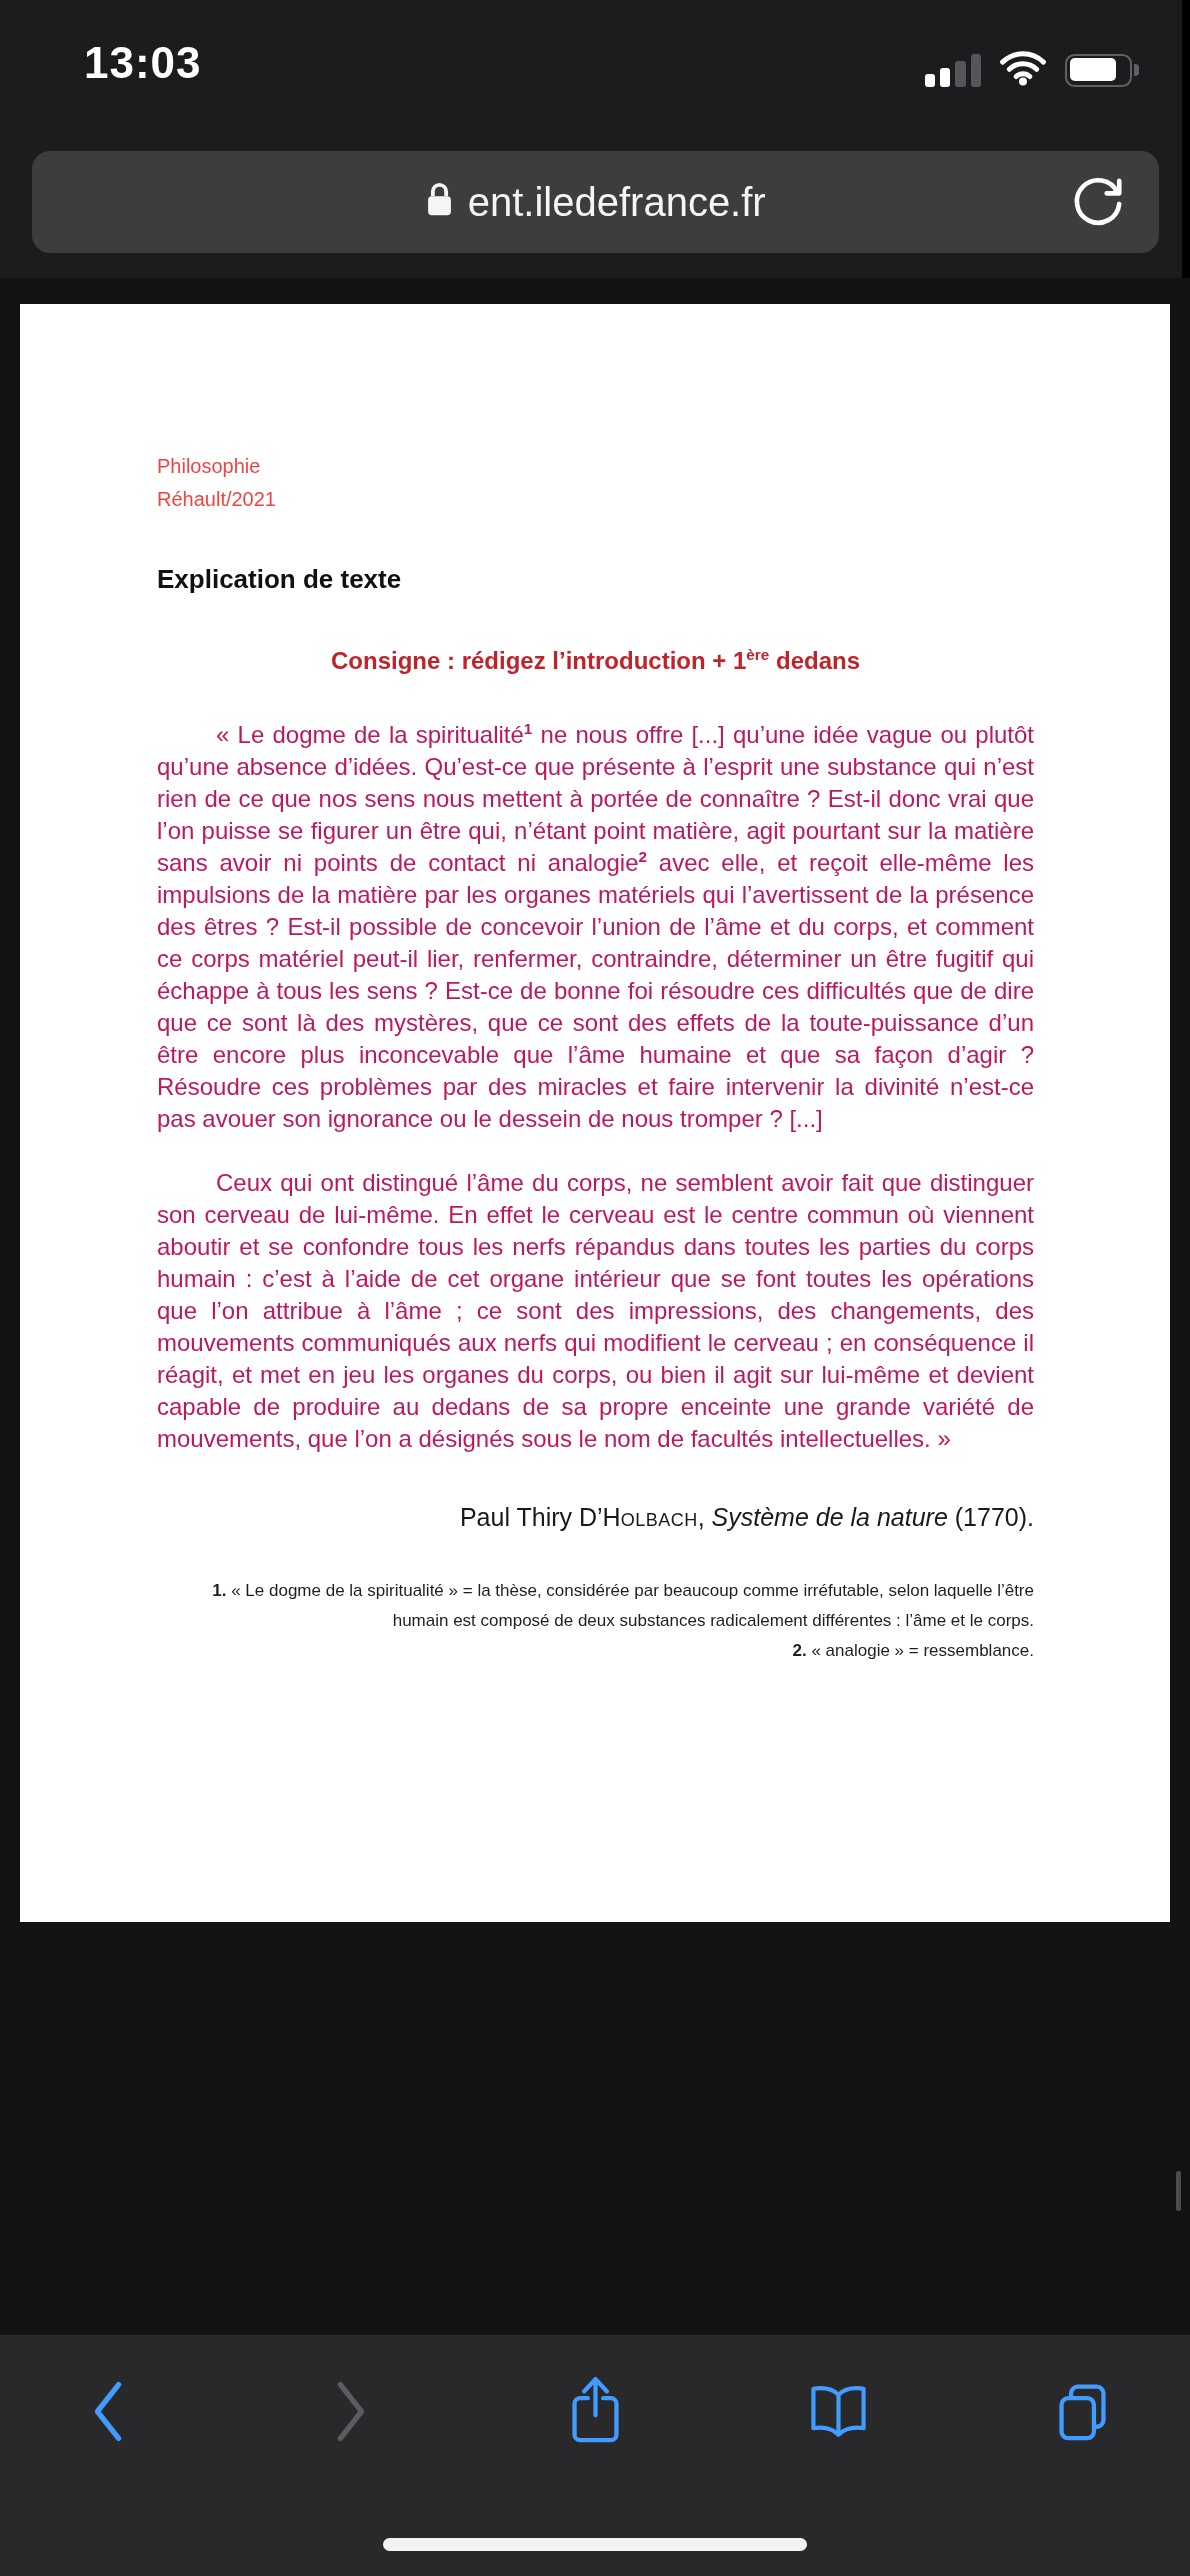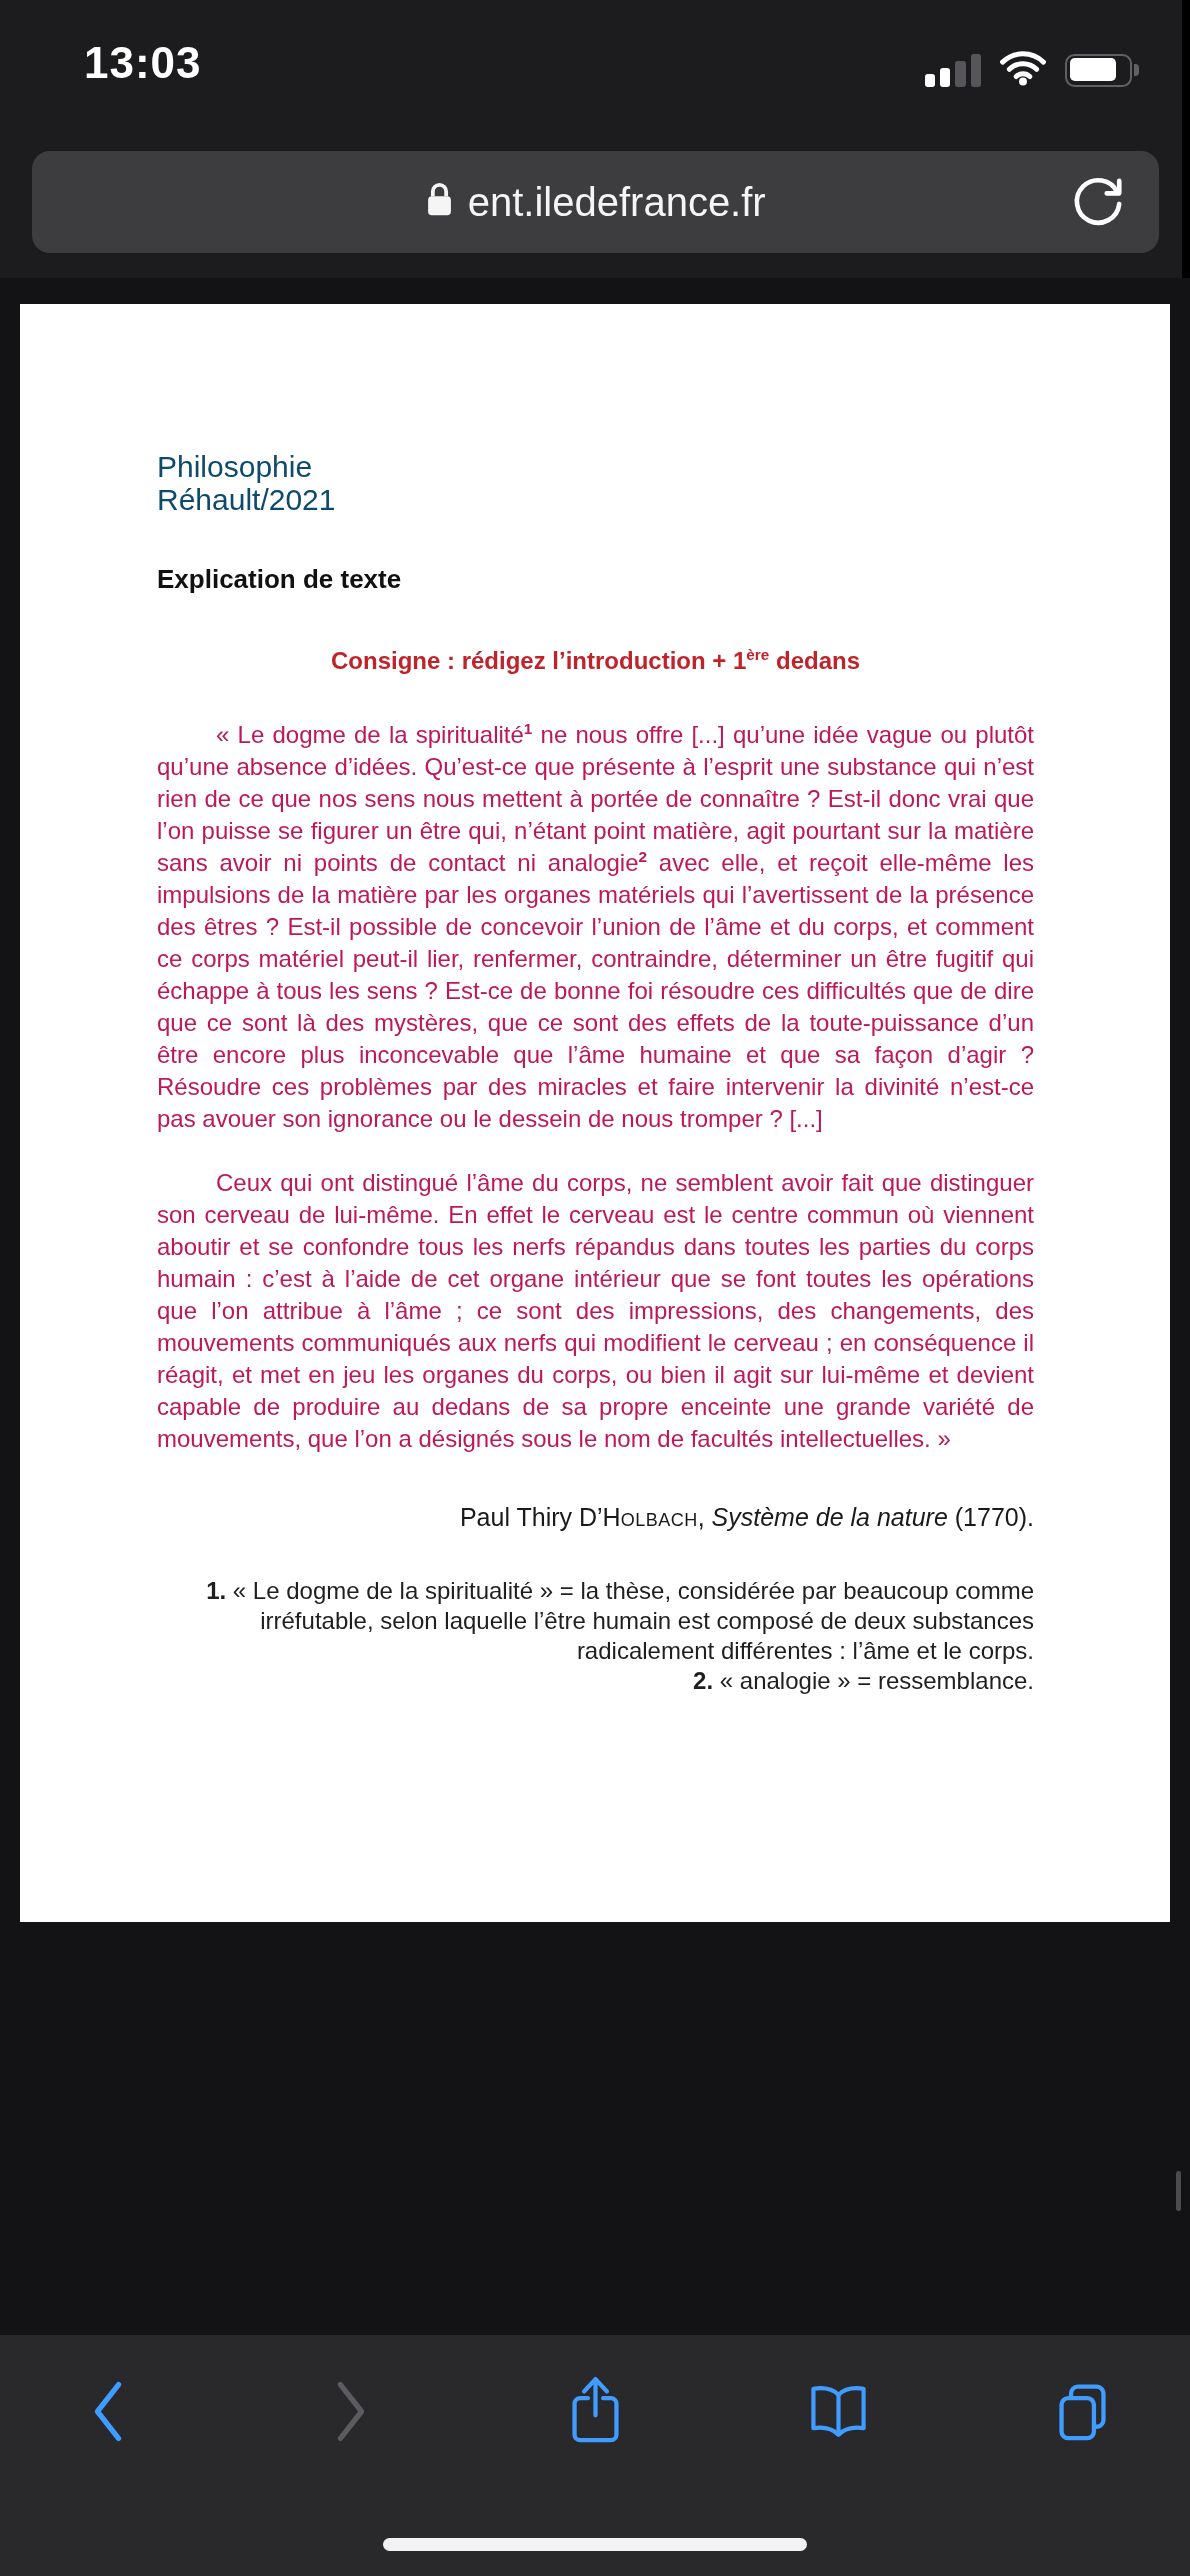--- a/index.html
+++ b/index.html
@@ -24,32 +24,32 @@
     background:#3d3d3f; border-radius:18px; display:flex; align-items:center; justify-content:center;
   }
   .url-text { color:#f5f5f5; font-size:40px; margin-left:13.4px; }
   .reload { position:absolute; right:33px; top:23px; }
   
   .content { position:absolute; top:278px; left:0; width:1190px; height:2058px; background:#131315; }
   .page {
     position:absolute; top:26px; left:20px; width:1150px; height:1618px; background:#fff;
     padding:146px 136px 0 137px; color:#1c1c1c;
   }
-  .doc-header { font-size:30px; line-height:33px; color:#0c4a6e; }
+  .doc-header { font-size:20px; line-height:33px; color:#ef4444; }
   .doc-title { font-weight:bold; font-size:26px; color:#111; margin-top:48px; }
   .consigne { text-align:center; font-weight:bold; font-size:24px; margin-top:52px; }
   .para { font-size:24px; line-height:32px; text-align:justify; text-indent:59px; color:#be185d; }
   .para.first { margin-top:44px; }
   .para.second { margin-top:32px; }
   .fnref { font-weight:bold; font-size:15.3px; vertical-align:super; line-height:0; }
   .supsmall { font-size:15.3px; vertical-align:super; line-height:0; }
   .attribution { text-align:right; font-size:25px; margin-top:48px; color:#1a1a1a; }
   .smallcaps-rest { font-size:18px; letter-spacing:0.5px; }
   .title-italic { font-style:italic; }
-  .footnotes { margin-top:44px; font-size:24px; line-height:30px; text-align:right; color:#1f1f1f; }
+  .footnotes { margin-top:44px; font-size:17px; line-height:30px; text-align:right; color:#1f1f1f; }
   .fn-num { font-weight:bold; }
   .scroll-indicator { position:absolute; right:8.6px; top:1893px; width:5.8px; height:40px; border-radius:2.9px; background:#4c4c50; }
   
   .toolbar { position:absolute; left:0; top:2335px; width:1190px; height:241px; background:#29292b; }
   .tool-row { position:absolute; top:40px; left:75px; right:75px; display:flex; justify-content:space-between; align-items:center; }
   .tool-btn { width:65px; height:73px; display:flex; align-items:center; justify-content:center; }
   .home-indicator {
     position:absolute; bottom:25px; left:50%; transform:translateX(-50%);
     width:424px; height:13.4px; border-radius:7.7px; background:#f2f2f4;
   }

